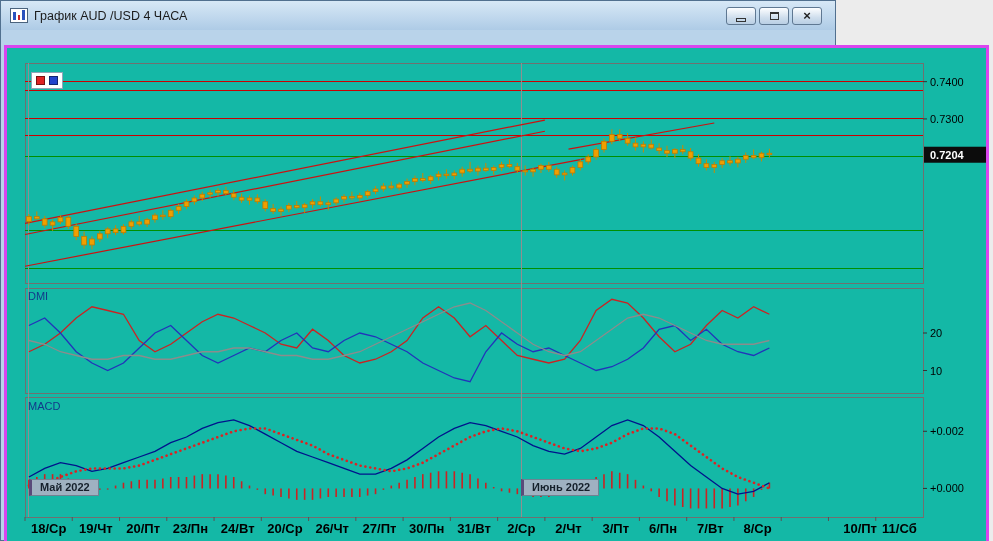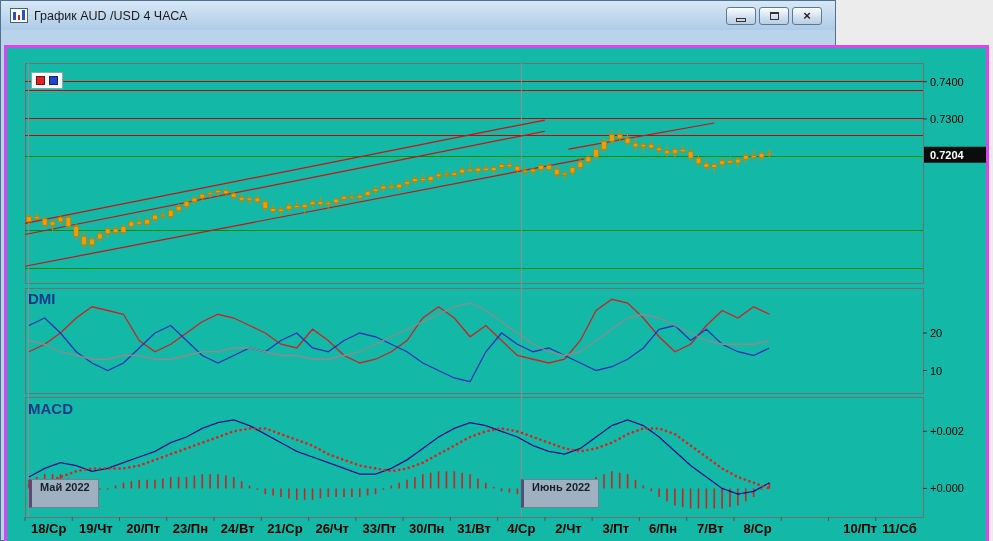--- a/index.html
+++ b/index.html
@@ -20,26 +20,26 @@
         display:flex;align-items:center;justify-content:center;cursor:default}
   .ic-min{width:10px;height:4px;border:1px solid #333;transform:translateY(4px)}
   .ic-max{width:9px;height:8px;border:1px solid #333;border-top-width:2px}
   .ic-close{font-size:13px;font-weight:700;color:#222;line-height:1}
   .client{position:absolute;left:3px;top:44px;width:985px;height:505px;background:#14b8a6;
           border:3px solid #d946ef}
   #chart-svg{position:absolute;left:0;top:0}
   .legend{position:absolute;left:24px;top:24px;height:17px;background:#fff;border:1px solid #90a4b8;
           padding:2px 4px;display:flex;gap:4px;align-items:center}
   .sq{width:9px;height:9px;display:inline-block;border:1px solid rgba(0,0,0,.45)}
-  .ptitle{position:absolute;font-size:15px;font-weight:700;color:#123a8a}
+  .ptitle{position:absolute;font-size:11px;font-weight:400;color:#123a8a}
   .dmi-t{left:21px;top:242px}
   .macd-t{left:21px;top:352px}
   .month{position:absolute;top:431px;font-size:11px;font-weight:700;color:#15202b;
          background:#9fb1c1;border:1px solid #6f8292;border-left:3px solid #5a4a7a;
-         padding:1px 8px 14px 8px;white-space:nowrap}
+         padding:1px 8px 2px 8px;white-space:nowrap}
   .m-may{left:22px}
   .m-june{left:514px}
   #xrow{position:absolute;left:0;top:473px;width:983px;height:16px;font-size:13px;font-weight:700;color:#000}
   #xrow span{position:absolute;transform:translateX(-50%);white-space:nowrap}
 </style>
 </head>
 <body>
 
 <div class="window">
   <div class="titlebar">
@@ -415,26 +415,26 @@
 
     <div class="month m-may">Май 2022</div>
     <div class="month m-june">Июнь 2022</div>
 
     <div id="xrow">
         <span style="left: 41.6316px;">18/Ср</span>
         <span style="left: 88.8947px;">19/Чт</span>
         <span style="left: 136.158px;">20/Пт</span>
         <span style="left: 183.421px;">23/Пн</span>
         <span style="left: 230.684px;">24/Вт</span>
-        <span style="left: 277.947px;">21/Ср</span>
+        <span style="left: 277.947px;">20/Ср</span>
         <span style="left: 325.211px;">26/Чт</span>
-        <span style="left: 372.474px;">33/Пт</span>
+        <span style="left: 372.474px;">27/Пт</span>
         <span style="left: 419.737px;">30/Пн</span>
         <span style="left: 467px;">31/Вт</span>
-        <span style="left: 514.263px;">4/Ср</span>
+        <span style="left: 514.263px;">2/Ср</span>
         <span style="left: 561.526px;">2/Чт</span>
         <span style="left: 608.789px;">3/Пт</span>
         <span style="left: 656.053px;">6/Пн</span>
         <span style="left: 703.316px; text-align: center;">7/Вт</span>
         <span style="left: 750.579px;">8/Ср</span>
         <span style="left: 797.842px; margin-top: 28px;">9/Чт</span>
         <span style="left: 845.105px; margin-left: 8px;">10/Пт</span>
         <span style="left: 892.368px;">11/Сб</span>
       </div>
   </div>

